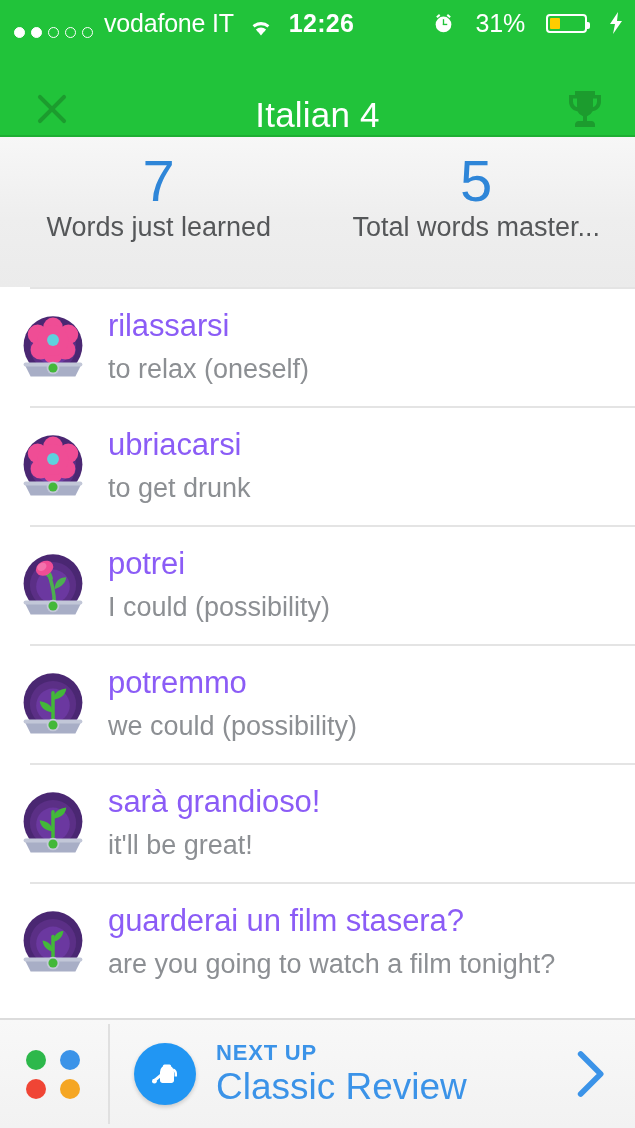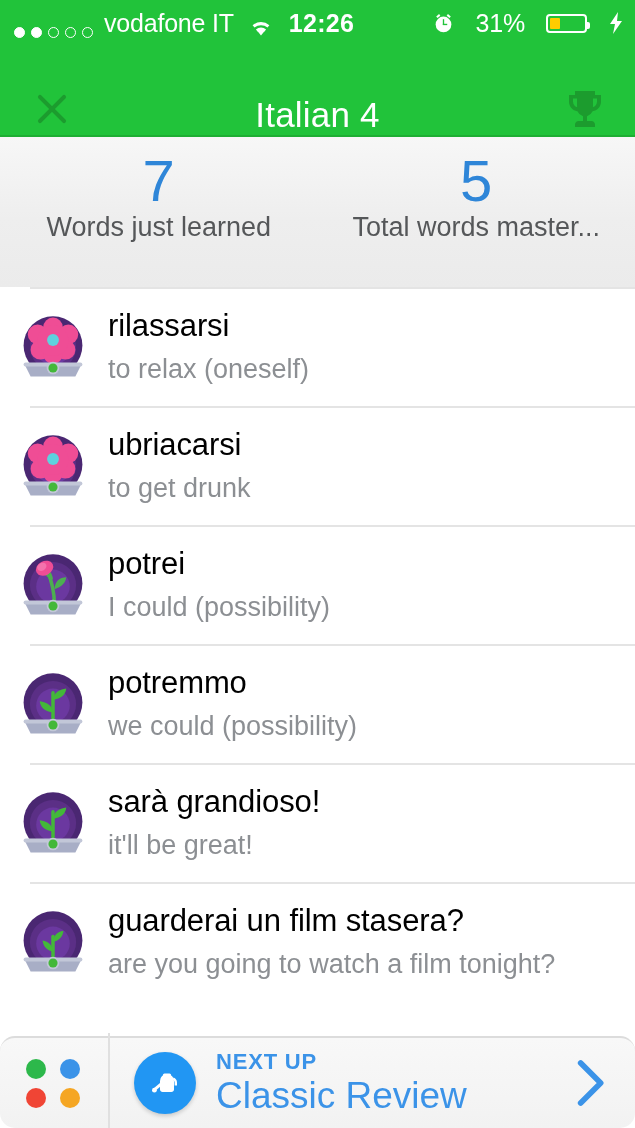--- a/index.html
+++ b/index.html
@@ -83,29 +83,29 @@
   .row{
     display:flex; align-items:center; height:119px;
     padding-left:18px; position:relative; background:#fff;
   }
   .row:before{
     content:""; position:absolute; left:30px; right:0; top:0;
     height:2px; background:#e4e4e4;
   }
   .badge{ width:70px; height:70px; flex:0 0 70px; }
   .row-text{ margin-left:20px; min-width:0; }
-  .term{ font-size:31px; color:#000000; line-height:1.18; letter-spacing:-0.1px; }
+  .term{ font-size:31px; color:#8b5cf6; line-height:1.18; letter-spacing:-0.1px; }
   .def{ font-size:27px; color:#8c8f93; line-height:1.2; margin-top:8px; }
 
   
   .bottombar{
-    position:absolute; left:0; right:0; bottom:0; height:92px;
+    position:absolute; left:0; right:0; bottom:0; height:110px;
     background:linear-gradient(180deg,#f8f8f8 0%,#f2f2f2 100%);
     border-top:2px solid #dcdcdc;
-    display:flex; align-items:center;border-radius:15px;
+    display:flex; align-items:center;
   }
   .quad{
     width:58px; margin-left:26px; display:grid;
     grid-template-columns:repeat(2,1fr); gap:9px;
   }
   .quad i{ width:20px; height:20px; border-radius:50%; display:block; }
   .vdiv{ width:2px; height:100px; background:#e0e0e0; margin-left:24px; }
   .nextup{ display:flex; align-items:center; margin-left:24px; flex:1; min-width:0; }
   .wcan{
     width:62px; height:62px; border-radius:50%; background:#2196f3;

